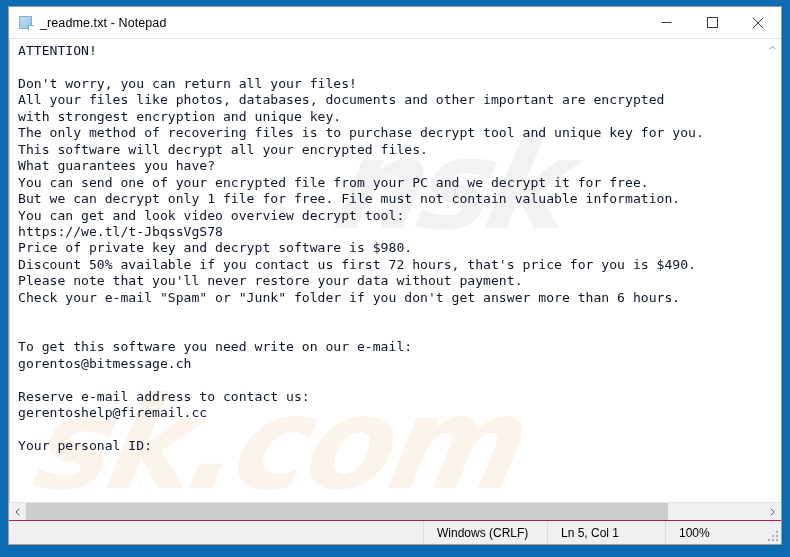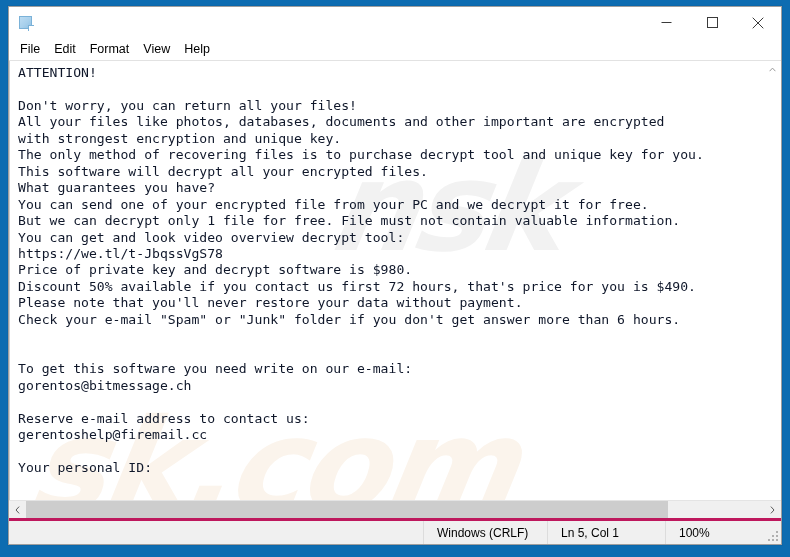--- a/index.html
+++ b/index.html
@@ -227,21 +227,21 @@
     bottom: 0;
     width: 87%;
     background: #cdcdcd;
   }
 
   
   #status-bar {
     height: 23px;
     min-height: 23px;
     background: #f0f0f0;
-    border-top: 3px solid #be185d;
+    border-top: 1px solid #be185d;
     display: flex;
     align-items: center;
     position: relative;
   }
   #status-bar .spacer { flex: 1 1 auto; }
   .status-cell {
     font-size: 12px;
     color: #000000;
     white-space: nowrap;
     border-left: 1px solid #dcdcdc;
@@ -271,20 +271,21 @@
 
 <div id="desktop">
 
   <div id="notepad-window">
 
     <div id="title-bar">
       <span id="app-icon">
         <span class="sheet"></span>
         <span class="fold"></span>
       </span>
+      <span id="window-title">_readme.txt - Notepad</span>
 
       <div id="window-controls">
         <button class="win-btn">
           <svg width="11" height="11" viewBox="0 0 11 11">
             <line x1="0.5" y1="5.5" x2="10.5" y2="5.5" stroke="#3a3a3a" stroke-width="1"></line>
           </svg>
         </button>
         <button class="win-btn">
           <svg width="11" height="11" viewBox="0 0 11 11">
             <rect x="0.5" y="0.5" width="10" height="10" fill="none" stroke="#3a3a3a" stroke-width="1"></rect>
@@ -292,27 +293,20 @@
         </button>
         <button class="win-btn">
           <svg width="12" height="12" viewBox="0 0 12 12">
             <line x1="0.7" y1="0.7" x2="11.3" y2="11.3" stroke="#3a3a3a" stroke-width="1"></line>
             <line x1="11.3" y1="0.7" x2="0.7" y2="11.3" stroke="#3a3a3a" stroke-width="1"></line>
           </svg>
         </button>
       </div>
     </div>
 
-    <div id="menu-bar">
-      <div class="menu-item">File</div>
-      <div class="menu-item">Edit</div>
-      <div class="menu-item">Format</div>
-      <div class="menu-item">View</div>
-      <div class="menu-item">Help</div>
-    </div>
 
     <div id="editor-region">
 
       <div id="text-area-wrap">
         <div id="watermark">
           <div class="wm-text" id="wm-top">nsk</div>
           <div class="wm-text" id="wm-bottom">sk.com</div>
         </div>
         <pre id="note-text">ATTENTION!
 

